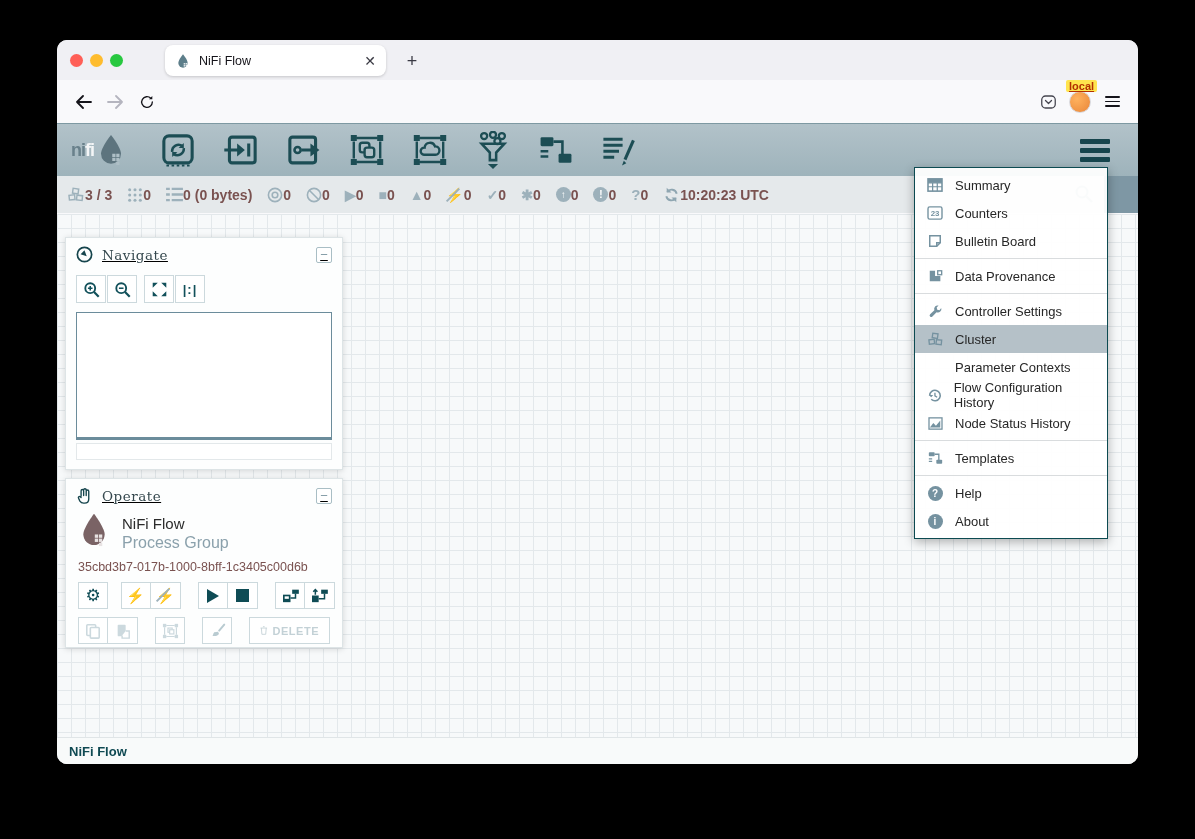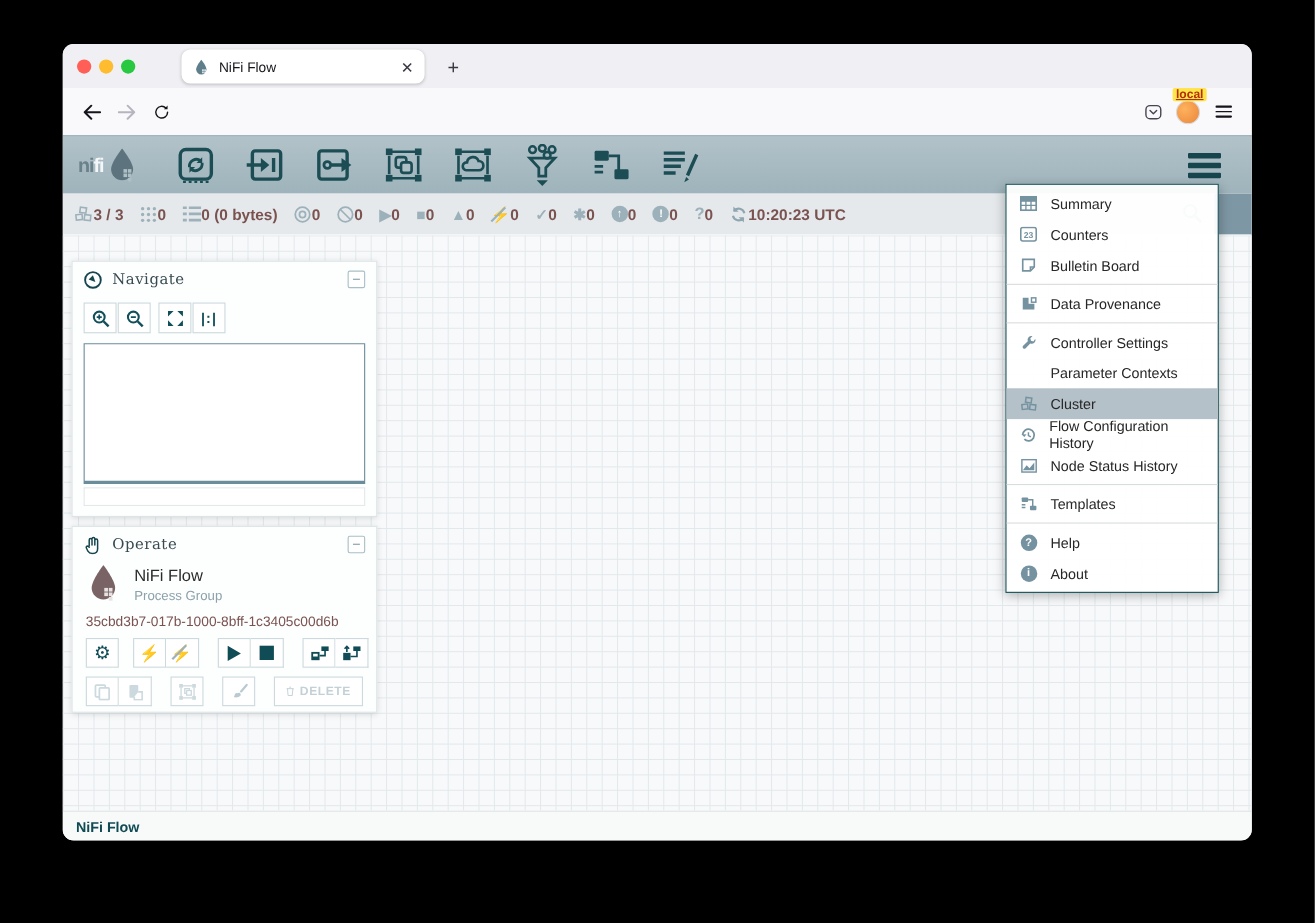--- a/index.html
+++ b/index.html
@@ -61,34 +61,34 @@
             background-image:linear-gradient(#e3e8eb 1px, transparent 1px),linear-gradient(90deg,#e3e8eb 1px, transparent 1px);
             background-size:14px 14px; }
   .crumb { position:absolute; left:0; top:697px; width:1081px; height:27px; background:#f8fafa; border-top:1px solid #e0e5e7;
            display:flex; align-items:center; padding:0 12px; font-size:13px; font-weight:bold; color:#104a53; }
 
   
   .panel { position:absolute; left:8px; width:278px; background:#fdfefe; border:1px solid #dde4e6;
            box-shadow:0 1px 6px rgba(0,0,0,.15); }
   .panel.nav { top:23px; height:233px; }
   .panel.op  { top:264px; height:170px; }
-  .phead { display:flex; align-items:flex-start; gap:9px; padding:8px 10px 4px 10px; }
+  .phead { display:flex; align-items:flex-end; gap:9px; padding:8px 10px 4px 10px;text-decoration:underline; }
   .phead .ptitle { font-family:"DejaVu Serif","Liberation Serif",serif; font-size:13.5px; color:#36494f; flex:1; letter-spacing:.5px; }
   .collapse { width:16px; height:16px; border:1px solid #a9bec5; border-radius:2px; color:#7e98a3; font-size:13px; line-height:13px;
               text-align:center; background:#fff; }
   .navbtns { display:flex; gap:1px; padding:8px 10px 6px 10px; }
   .nbtn { width:30px; height:28px; border:1px solid #ccd9dd; background:#fff; display:flex; align-items:center; justify-content:center; }
   .nbtn.gap { margin-left:6px; }
   .one2one { font-size:13px; font-weight:bold; color:#11505a; letter-spacing:1px; }
   .minimap { margin:3px 10px 0 10px; height:128px; background:#fff; border:1px solid #6b8c9b; border-bottom:3px solid #6b8c9b; }
   .mstrip { margin:3px 10px 0 10px; height:17px; background:#fff; border:1px solid #e3e8ea; }
 
   .opinfo { display:flex; align-items:flex-start; gap:12px; padding:4px 12px 0 12px; }
   .opname { font-size:15px; color:#2b2b2b; padding-top:3px; }
-  .optype { font-size:12px; color:#8ba1ac; margin-top:2px; }
+  .optype { font-size:16px; color:#8ba1ac; margin-top:2px; }
   .opid { padding:8px 12px 0 12px; font-size:12.5px; color:#7a5250; }
   .obrow { display:flex; gap:9px; padding:8px 12px 0 12px; }
   .obtn { min-width:30px; height:27px; border:1px solid #ccd9dd; background:#fff; display:flex; align-items:center; justify-content:center;
           color:#0f4c55; font-size:15px; padding:0 5px; }
   .obtn.adj { margin-left:-9px; border-left:none; }
   .obtn.dis { color:#ccd9de; }
   .obtn .dl { font-size:11px; font-weight:bold; letter-spacing:.5px; margin-left:5px; color:#c3d1d6; }
   .playtri { width:0; height:0; border-left:12px solid #0f4c55; border-top:7px solid transparent; border-bottom:7px solid transparent; }
   .stopsq { width:13px; height:13px; background:#0f4c55; }
 
@@ -564,37 +564,37 @@
     </div>
     <div class="msep"></div>
     <div class="mi">
       <span class="mic">
           <svg width="15" height="15" viewBox="0 0 17 17">
             <path d="M15 4.5a4 4 0 0 1-5.3 4.9L5 14.2A1.8 1.8 0 0 1 2.4 11.6L7.2 7A4 4 0 0 1 12 1.8L9.8 4l.7 2.5L13 7.2z" fill="#7592a0"></path>
           </svg>
         </span>
       <span>Controller Settings</span>
     </div>
-    <div class="mi">
-      <span class="mic"></span>
-      <span>Parameter Contexts</span>
-    </div>
     <div class="mi sel">
       <span class="mic">
           <svg width="17" height="15" viewBox="0 0 22 20">
             <g fill="none" stroke="#7592a0" stroke-width="1.8">
               <rect x="7" y="2" width="7" height="6" transform="rotate(8 10 5)"></rect>
               <rect x="2.5" y="10" width="7" height="6" transform="rotate(-6 6 13)"></rect>
               <rect x="12" y="10.5" width="7" height="6" transform="rotate(6 15 13)"></rect>
             </g>
           </svg>
         </span>
       <span>Cluster</span>
     </div>
     <div class="mi">
+      <span class="mic"></span>
+      <span>Parameter Contexts</span>
+    </div>
+    <div class="mi">
       <span class="mic">
           <svg width="15" height="15" viewBox="0 0 17 17">
             <path d="M3 8.5a6 6 0 1 1 1.8 4.3" fill="none" stroke="#7592a0" stroke-width="1.8"></path>
             <path d="M2 8l2.8 2.6L7 7.8z" fill="#7592a0"></path>
             <path d="M9 5.5V9l2.5 1.5" fill="none" stroke="#7592a0" stroke-width="1.5"></path>
           </svg>
         </span>
       <span>Flow Configuration History</span>
     </div>
     <div class="mi">

